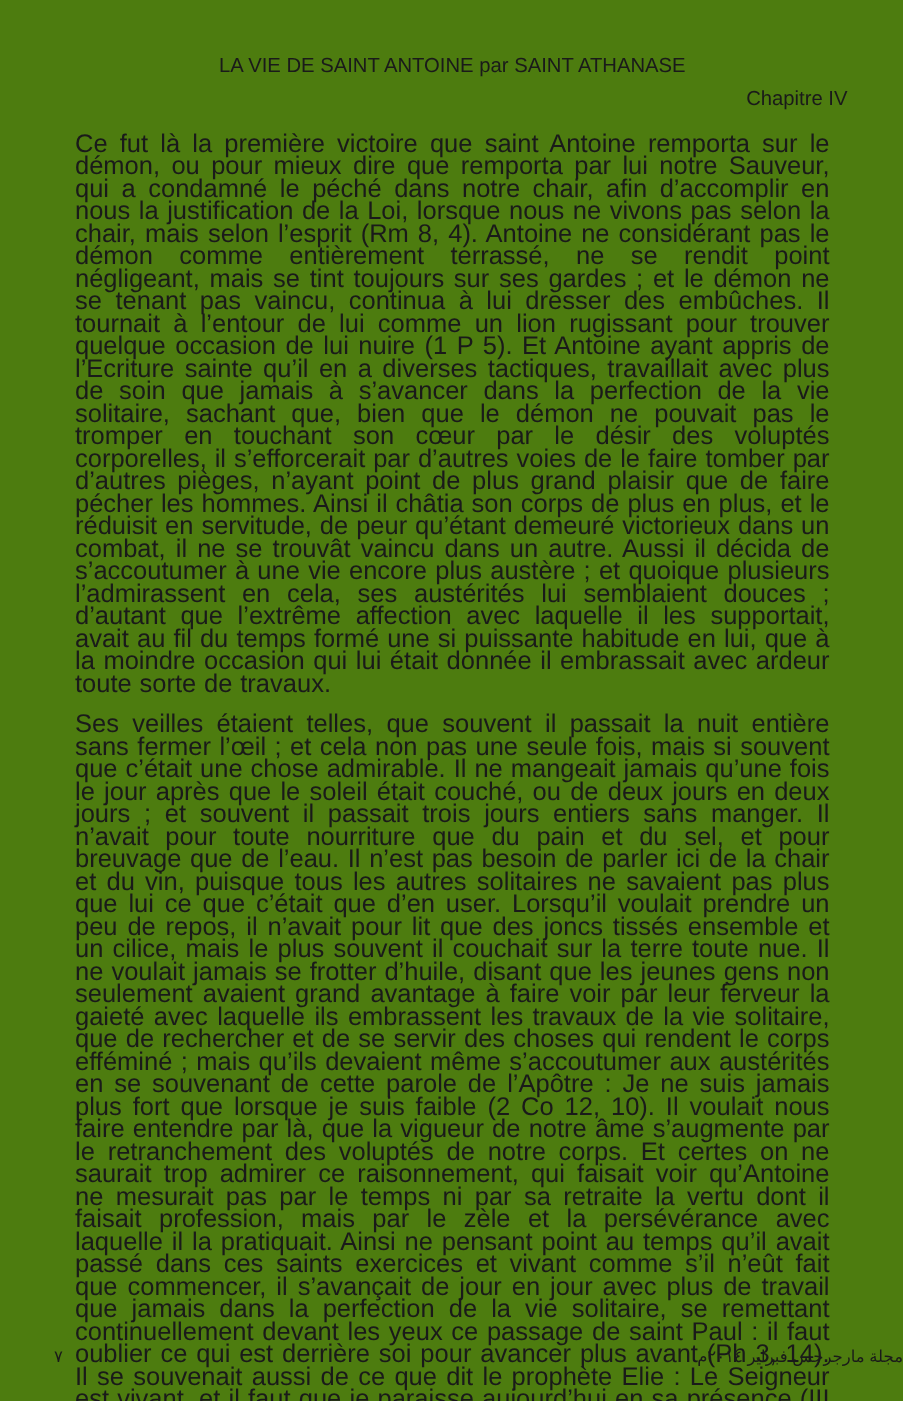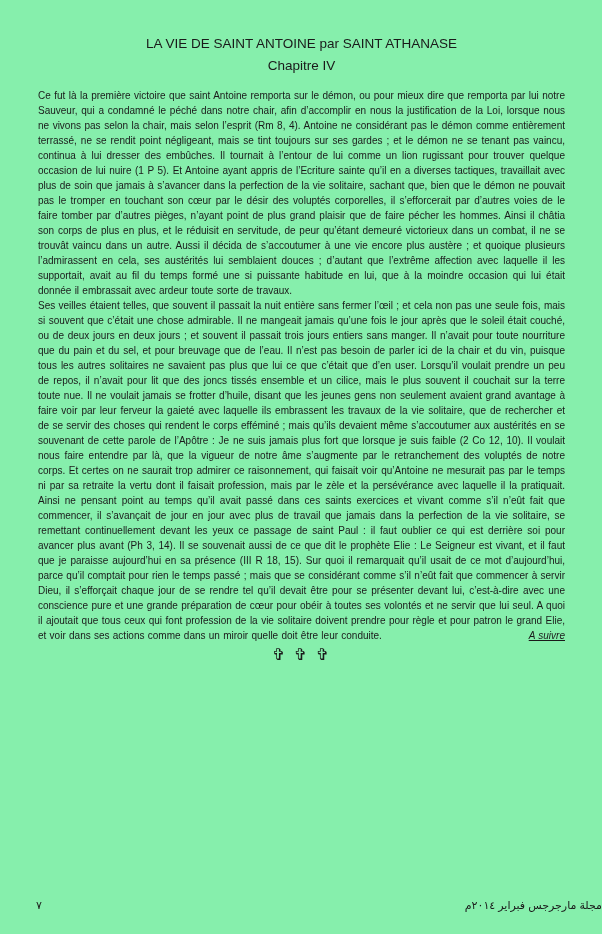--- a/index.html
+++ b/index.html
@@ -4,42 +4,42 @@
 <style>
   html, body {
     margin: 0;
     padding: 0;
     background: #ffffff;
   }
   .page {
     position: relative;
     width: 602px;
     height: 934px;
-    background: #86efac;
+    background: #4d7c0f;
     overflow: hidden;
     font-family: "Liberation Sans", "DejaVu Sans", sans-serif;
     color: #1a1a1a;
     box-sizing: border-box;
     padding: 36px 37px 0 38px;
   }
   .doc-title {
     text-align: center;
     font-size: 13.5px;
     line-height: 15px;
     margin: 0 0 7px 0;
   }
   .chapter {
-    text-align: center;
+    text-align: right;
     font-size: 13.5px;
     line-height: 15px;
     margin: 0 0 15px 0;
   }
   .body-par {
-    margin: 0;
-    font-size: 10px;
+    margin: 12px;
+    font-size: 17px;
     line-height: 15px;
     text-align: justify;
     word-spacing: 0.5px;
   }
   .a-suivre {
     float: right;
     font-style: italic;
     text-decoration: underline;
   }
   .crosses {

